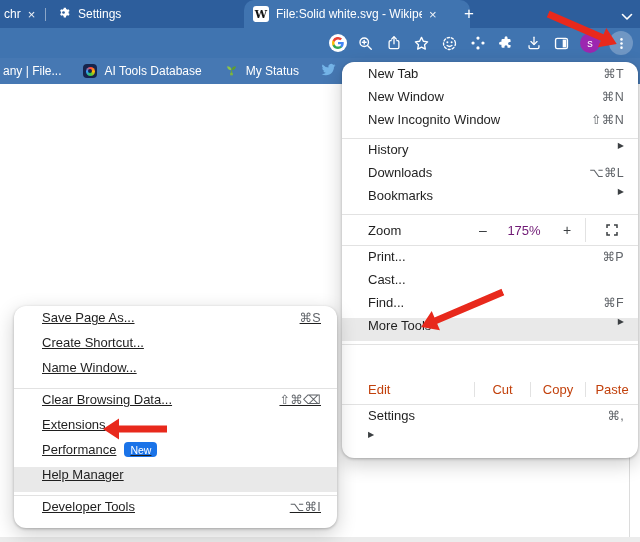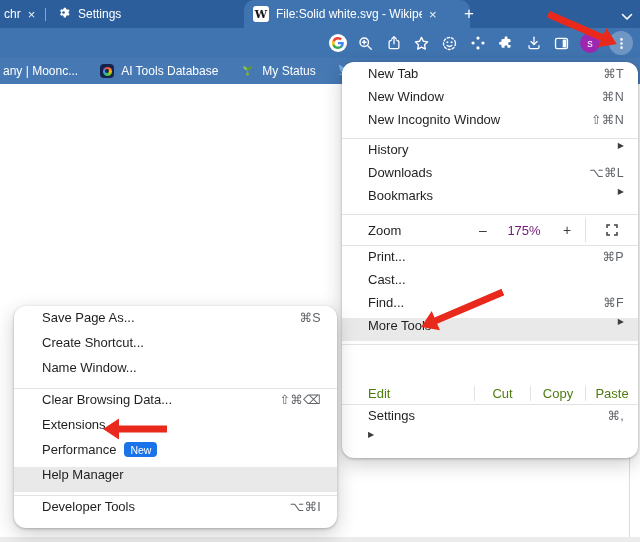--- a/index.html
+++ b/index.html
@@ -45,38 +45,38 @@
   
   .page-line{position:absolute;left:629px;top:84px;bottom:0;width:1px;background:#dcdcdc;}
   .page-bottom{position:absolute;left:0;right:0;bottom:0;height:5px;background:#ececec;}
 
   
   .menu{position:absolute;background:#fff;border-radius:12px;padding:4px 0;
         box-shadow:0 1px 3px rgba(0,0,0,.25),0 6px 20px rgba(0,0,0,.2);}
   .menu-main{left:342px;top:62px;width:296px;z-index:5;}
   .menu-sub{left:14px;top:306px;width:323px;z-index:6;}
   .mi{height:23px;display:flex;align-items:flex-start;padding:0 14px 0 26px;font-size:13px;color:#1f1f1f;}
-  .menu-sub .mi{height:25px;padding:0 16px 0 28px;}
+  .menu-sub .mi{height:25px;padding:0 16px 0 28px;text-decoration:underline;}
   .mi .lbl{flex:1;white-space:nowrap;}
   .mi .sc{color:#5f6368;font-size:12.5px;letter-spacing:.3px;}
   .mi .arr{color:#3c4043;font-size:8px;line-height:1;}
   .mi.hl{background:#e9e9e9;}
   .mdiv{height:1px;background:#e2e2e2;margin:3px 0;}
   .badge{background:#1a73e8;color:#fff;font-size:10.5px;border-radius:4px;padding:1.5px 6px;margin-left:8px;}
 
   .mrow-zoom{height:24px;display:flex;align-items:stretch;font-size:13px;color:#1f1f1f;}
   .mrow-zoom .lbl{flex:1;display:flex;align-items:center;padding-left:26px;}
   .zc{display:flex;align-items:center;justify-content:center;color:#3c4043;}
   .z-minus{width:32px;font-size:14px;}
   .z-val{width:50px;color:#701a75;}
   .z-plus{width:36px;font-size:14px;}
   .vsep{width:1px;background:#e2e2e2;}
   .z-fs{width:52px;}
 
-  .mrow-edit{height:24px;display:flex;align-items:flex-end;font-size:13px;color:#4d7c0f;margin-top:32px;}
+  .mrow-edit{height:24px;display:flex;align-items:center;font-size:13px;color:#c2410c;margin-top:32px;}
   .mrow-edit .lbl{flex:1;display:flex;align-items:center;padding-left:26px;}
   .ecell{display:flex;align-items:center;justify-content:center;border-left:1px solid #e2e2e2;}
   .e-cut{width:55px;} .e-copy{width:54px;} .e-paste{width:52px;}
 
   
   .arrow{position:absolute;transform-origin:0 13px;z-index:10;}
   .arrow svg{display:block;}
   .arrow polygon{fill:#e8291c;}
   .arrow-menu{left:548px;top:1px;transform:rotate(23.5deg);}
   .arrow-moretools{left:503px;top:279px;transform:rotate(156.9deg);}
@@ -188,21 +188,21 @@
       <svg width="15" height="15" viewBox="0 0 20 20">
           <circle cx="10" cy="4.5" r="1.7" fill="#fff"></circle>
           <circle cx="10" cy="10" r="1.7" fill="#fff"></circle>
           <circle cx="10" cy="15.5" r="1.7" fill="#fff"></circle>
         </svg>
     </span>
   </div>
 
   <div class="bookmarks">
     <div class="bm">
-      <span>any | Moonc...</span>
+      <span>any | File...</span>
     </div>
     <div class="bm">
       <span class="aifav">
           <span class="ring"></span>
         </span>
       <span>AI Tools Database</span>
     </div>
     <div class="bm">
       <span>
         <svg width="15" height="15" viewBox="0 0 20 20">

